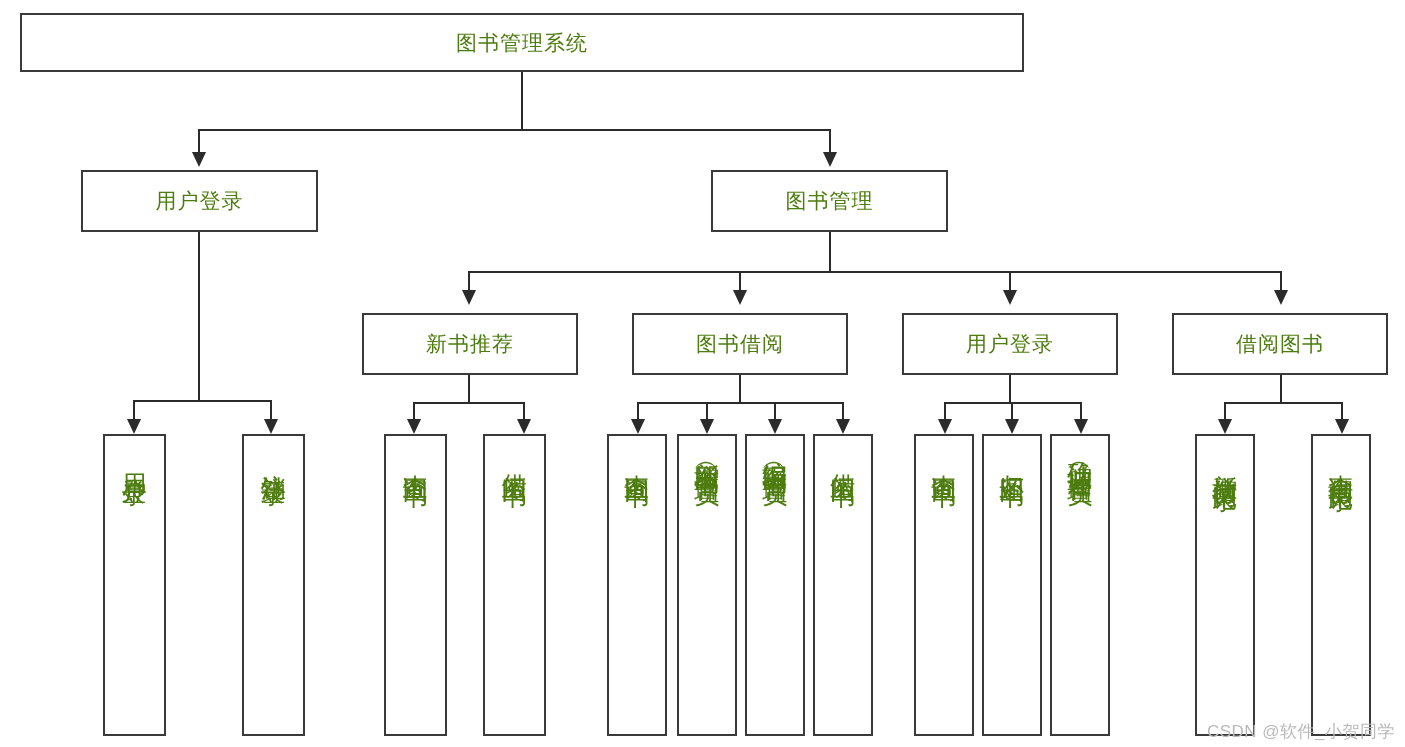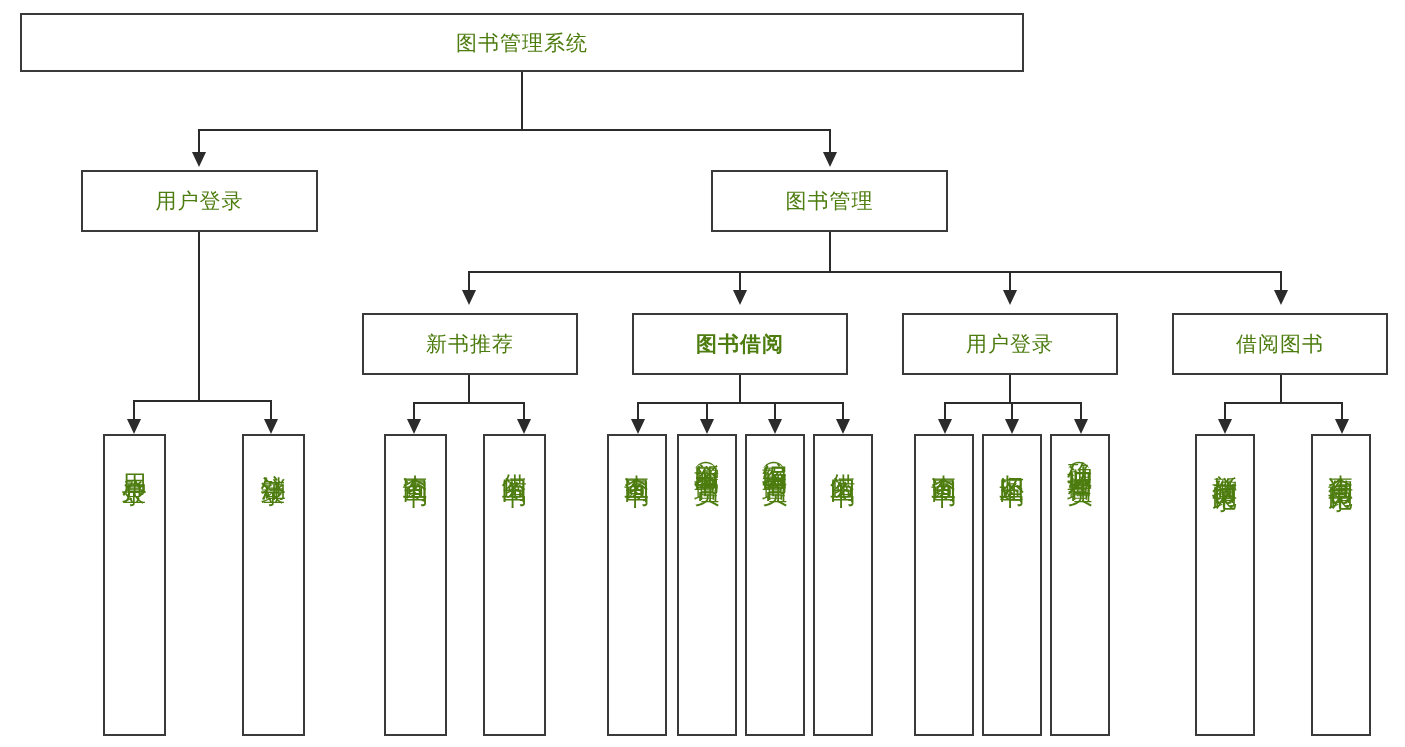--- a/index.html
+++ b/index.html
@@ -116,21 +116,21 @@
   <div class="vline" style="left:739px;top:271px;height:22px;"></div>
   <div class="arrow" style="left:733px;top:290px;"></div>
   <div class="vline" style="left:1009px;top:271px;height:22px;"></div>
   <div class="arrow" style="left:1003px;top:290px;"></div>
   <div class="vline" style="left:1280px;top:271px;height:22px;"></div>
   <div class="arrow" style="left:1274px;top:290px;"></div>
 
   <div class="node h" style="left:362px;top:313px;width:216px;height:62px;">
     <span class="lbl">新书推荐</span>
   </div>
-  <div class="node h" style="left:632px;top:313px;width:216px;height:62px;font-weight:bold;">
+  <div class="node h" style="left:632px;top:313px;width:216px;height:62px;">
     <span class="lbl">图书借阅</span>
   </div>
   <div class="node h" style="left:902px;top:313px;width:216px;height:62px;">
     <span class="lbl">用户登录</span>
   </div>
   <div class="node h" style="left:1172px;top:313px;width:216px;height:62px;">
     <span class="lbl">借阅图书</span>
   </div>
 
   <div class="vline" style="left:468px;top:375px;height:28px;"></div>
@@ -204,14 +204,15 @@
     <span class="lbl">确认归还（管理员）</span>
   </div>
 
   <div class="node v" style="left:1195px;top:434px;width:60px;height:302px;">
     <span class="lbl">新增借阅记录</span>
   </div>
   <div class="node v" style="left:1311px;top:434px;width:60px;height:302px;">
     <span class="lbl">查询借阅记录</span>
   </div>
 
+  <div id="watermark">CSDN @软件_小贺同学</div>
 
 </div>
 
 </body></html>

